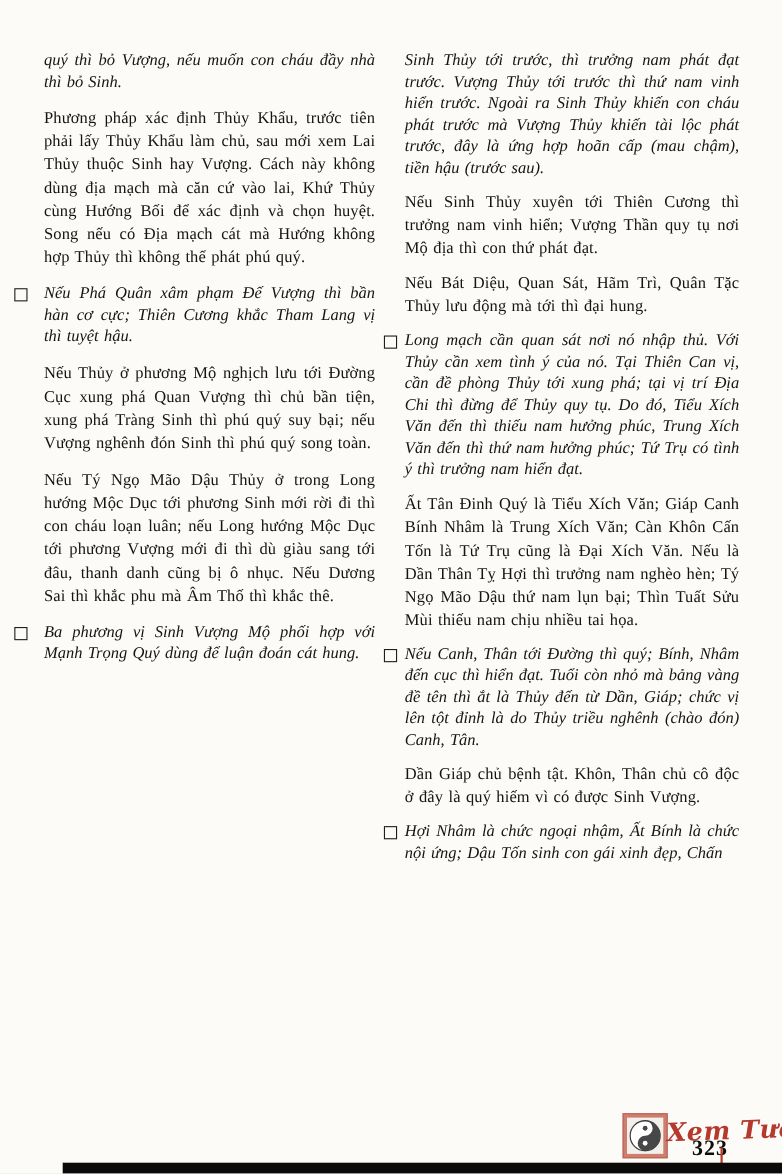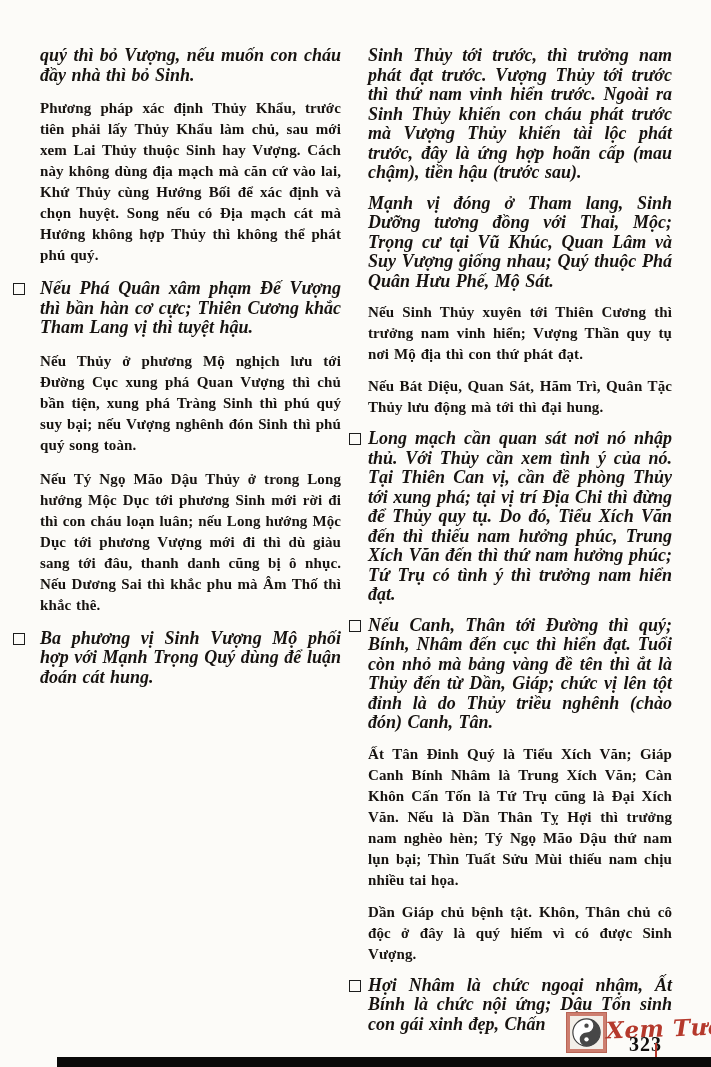--- a/index.html
+++ b/index.html
@@ -13,30 +13,30 @@
     overflow:hidden;
   }
   .col{position:absolute;top:46px;}
   .col-left{left:40px;width:301px;}
   .col-right{left:368px;width:304px;}
   .para{
     position:relative;
     margin:0 0 13px 0;
     font-size:15px;
     line-height:21px;
-    font-weight:bold;
+    font-weight:normal;
     text-align:justify;
     letter-spacing:0.1px;
     word-spacing:1px;
   }
   .col-right .para{margin-bottom:11px;}
   .para.it{
     font-style:italic;
-    font-weight:bold;
-    font-size:18px;
+    font-weight:normal;
+    font-size:15px;
     line-height:19.5px;
     letter-spacing:0;
   }
   .bullet{
     position:absolute;
     left:-27px;top:4px;
     width:10px;height:10px;
     border:1.6px solid #1d1d1d;
     background:transparent;
   }
@@ -92,26 +92,25 @@
     <p class="para it"><span>quý thì bỏ Vượng, nếu muốn con cháu đầy nhà thì bỏ Sinh.</span></p>
     <p class="para"><span>Phương pháp xác định Thủy Khẩu, trước tiên phải lấy Thủy Khẩu làm chủ, sau mới xem Lai Thủy thuộc Sinh hay Vượng. Cách này không dùng địa mạch mà căn cứ vào lai, Khứ Thủy cùng Hướng Bối để xác định và chọn huyệt. Song nếu có Địa mạch cát mà Hướng không hợp Thủy thì không thể phát phú quý.</span></p>
     <p class="para it"><span class="bullet"></span><span>Nếu Phá Quân xâm phạm Đế Vượng thì bần hàn cơ cực; Thiên Cương khắc Tham Lang vị thì tuyệt hậu.</span></p>
     <p class="para"><span>Nếu Thủy ở phương Mộ nghịch lưu tới Đường Cục xung phá Quan Vượng thì chủ bần tiện, xung phá Tràng Sinh thì phú quý suy bại; nếu Vượng nghênh đón Sinh thì phú quý song toàn.</span></p>
     <p class="para"><span>Nếu Tý Ngọ Mão Dậu Thủy ở trong Long hướng Mộc Dục tới phương Sinh mới rời đi thì con cháu loạn luân; nếu Long hướng Mộc Dục tới phương Vượng mới đi thì dù giàu sang tới đâu, thanh danh cũng bị ô nhục. Nếu Dương Sai thì khắc phu mà Âm Thố thì khắc thê.</span></p>
     <p class="para it"><span class="bullet"></span><span>Ba phương vị Sinh Vượng Mộ phối hợp với Mạnh Trọng Quý dùng để luận đoán cát hung.</span></p>
   </div>
 
   <div class="col col-right">
     <p class="para it"><span>Sinh Thủy tới trước, thì trưởng nam phát đạt trước. Vượng Thủy tới trước thì thứ nam vinh hiển trước. Ngoài ra Sinh Thủy khiến con cháu phát trước mà Vượng Thủy khiến tài lộc phát trước, đây là ứng hợp hoãn cấp (mau chậm), tiền hậu (trước sau).</span></p>
-    <p class="para it"><span>Mạnh vị đóng ở Tham lang, Sinh Dưỡng tương đồng với Thai, Mộc; Trọng cư tại Vũ Khúc, Quan Lâm và Suy Vượng giống nhau; Quý thuộc Phá Quân Hưu Phế, Mộ Sát.</span></p>
     <p class="para"><span>Nếu Sinh Thủy xuyên tới Thiên Cương thì trưởng nam vinh hiển; Vượng Thần quy tụ nơi Mộ địa thì con thứ phát đạt.</span></p>
     <p class="para"><span>Nếu Bát Diệu, Quan Sát, Hãm Trì, Quân Tặc Thủy lưu động mà tới thì đại hung.</span></p>
     <p class="para it"><span class="bullet"></span><span>Long mạch cần quan sát nơi nó nhập thủ. Với Thủy cần xem tình ý của nó. Tại Thiên Can vị, cần đề phòng Thủy tới xung phá; tại vị trí Địa Chi thì đừng để Thủy quy tụ. Do đó, Tiểu Xích Văn đến thì thiếu nam hưởng phúc, Trung Xích Văn đến thì thứ nam hưởng phúc; Tứ Trụ có tình ý thì trưởng nam hiển đạt.</span></p>
+    <p class="para"><span>Ất Tân Đinh Quý là Tiểu Xích Văn; Giáp Canh Bính Nhâm là Trung Xích Văn; Càn Khôn Cấn Tốn là Tứ Trụ cũng là Đại Xích Văn. Nếu là Dần Thân Tỵ Hợi thì trưởng nam nghèo hèn; Tý Ngọ Mão Dậu thứ nam lụn bại; Thìn Tuất Sửu Mùi thiếu nam chịu nhiều tai họa.</span></p>
     <p class="para it"><span class="bullet"></span><span>Nếu Canh, Thân tới Đường thì quý; Bính, Nhâm đến cục thì hiển đạt. Tuổi còn nhỏ mà bảng vàng đề tên thì ắt là Thủy đến từ Dần, Giáp; chức vị lên tột đỉnh là do Thủy triều nghênh (chào đón) Canh, Tân.</span></p>
-    <p class="para"><span>Ất Tân Đinh Quý là Tiểu Xích Văn; Giáp Canh Bính Nhâm là Trung Xích Văn; Càn Khôn Cấn Tốn là Tứ Trụ cũng là Đại Xích Văn. Nếu là Dần Thân Tỵ Hợi thì trưởng nam nghèo hèn; Tý Ngọ Mão Dậu thứ nam lụn bại; Thìn Tuất Sửu Mùi thiếu nam chịu nhiều tai họa.</span></p>
     <p class="para"><span>Dần Giáp chủ bệnh tật. Khôn, Thân chủ cô độc ở đây là quý hiếm vì có được Sinh Vượng.</span></p>
     <p class="para it"><span class="bullet"></span><span>Hợi Nhâm là chức ngoại nhậm, Ất Bính là chức nội ứng; Dậu Tốn sinh con gái xinh đẹp, Chấn</span></p>
   </div>
 
   <div class="logo-box">
     <div class="logo-inner">
       <svg width="29" height="29" viewBox="0 0 100 100" aria-hidden="true">
         <circle cx="50" cy="50" r="47" fill="#ffffff" stroke="#3c3c3c" stroke-width="4"></circle>
         <path d="M50 3 a47 47 0 0 1 0 94 a23.5 23.5 0 0 1 0 -47 a23.5 23.5 0 0 0 0 -47 z" fill="#474747"></path>
         <circle cx="50" cy="26.5" r="7.5" fill="#474747"></circle>

